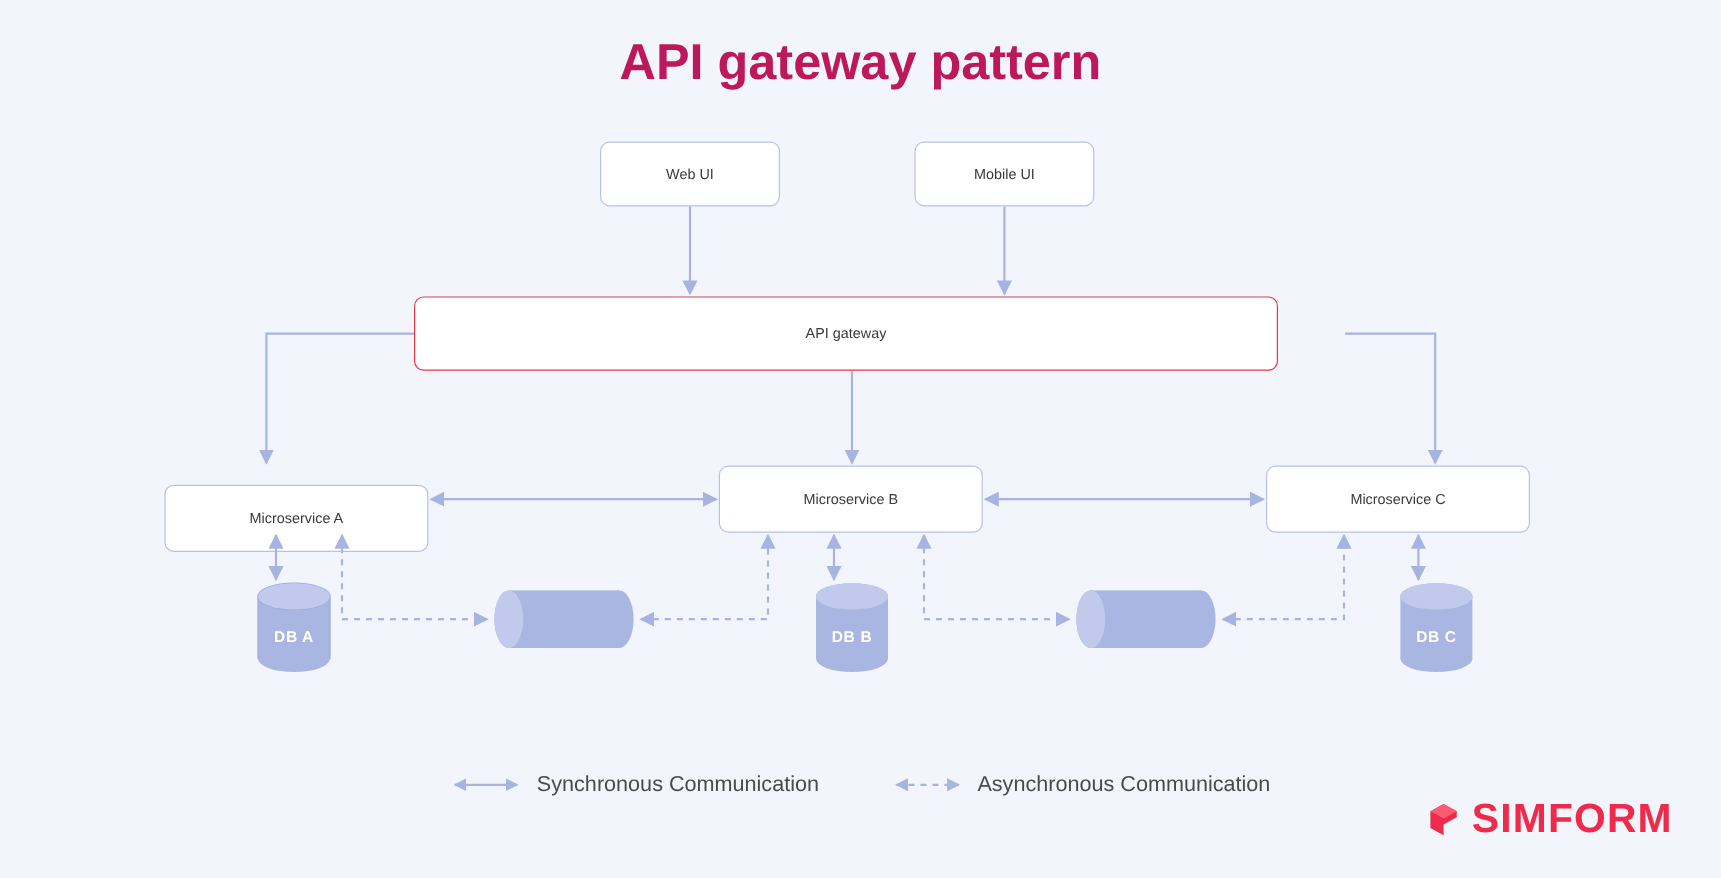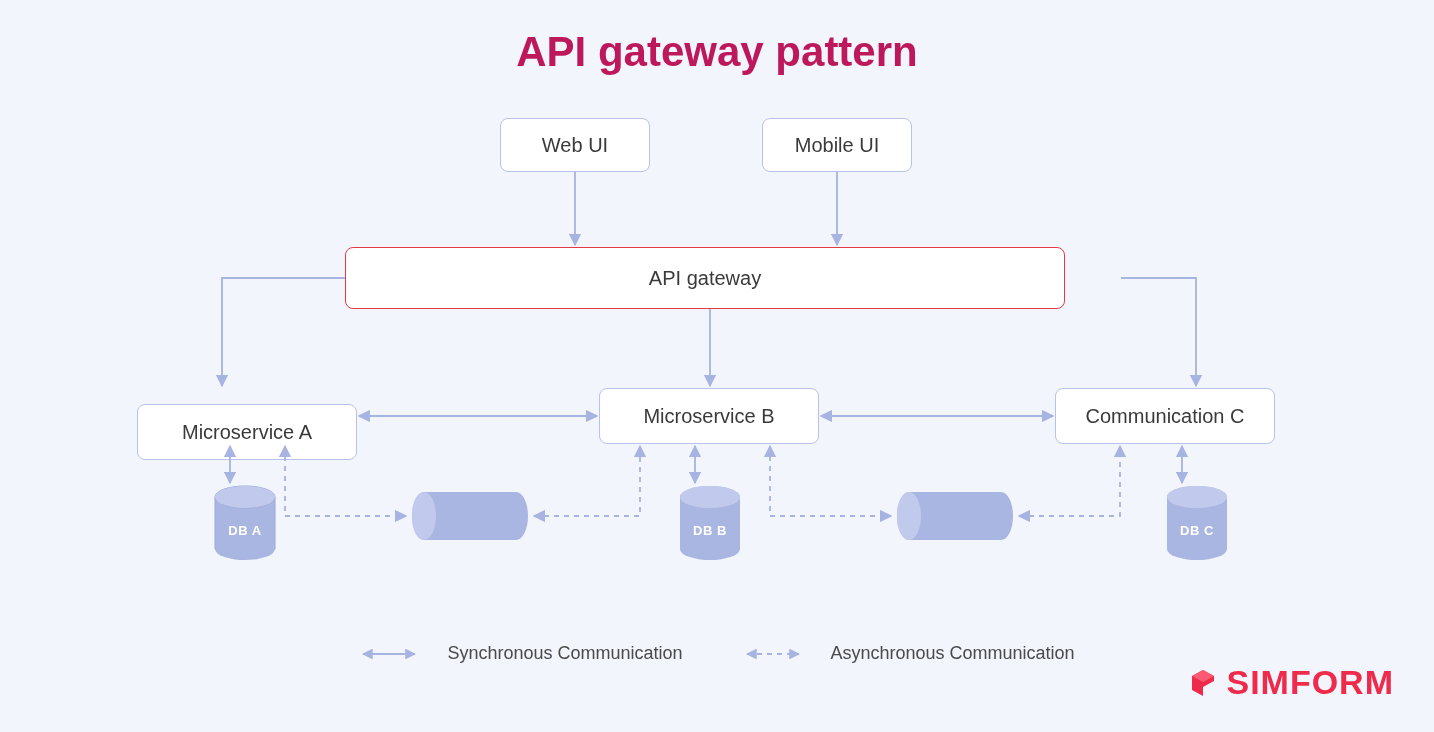--- a/index.html
+++ b/index.html
@@ -21,21 +21,21 @@
     color: #be185d;
   }
   .box {
     position: absolute;
     background: #fff;
     border: 1.5px solid #b8c2e8;
     border-radius: 8px;
     display: flex;
     align-items: center;
     justify-content: center;
-    font-size: 20px;
+    font-size: 12px;
     color: #3a3a3a;
   }
   .gateway {
     border-color: #e53946;
   }
   .db {
     position: absolute;
   }
   .db svg { display:block; }
   .db-label {
@@ -54,21 +54,21 @@
   .legend {
     position:absolute;
     bottom:68px;
     left:0; right:0;
     display:flex;
     justify-content:center;
     gap:60px;
     font-size:18px;
     color:#4a4a4a;
   }
-  .legend-item { display:flex; align-items:center; gap:28px; }
+  .legend-item { display:flex; align-items:center; gap:12px; }
   .logo {
     position:absolute;
     right:40px;
     bottom:30px;
     display:flex;
     align-items:center;
     gap:8px;
     color:#ee2b4a;
     font-weight:800;
     font-size:34px;
@@ -91,21 +91,21 @@
     <span>API gateway</span>
   </div>
 
 <div class="box" style="left:137px; top:404px; width:220px; height:56px;">
     <span>Microservice A</span>
   </div>
 <div class="box" style="left:599px; top:388px; width:220px; height:56px;">
     <span>Microservice B</span>
   </div>
 <div class="box" style="left:1055px; top:388px; width:220px; height:56px;">
-    <span>Communication C</span>
+    <span>Microservice C</span>
   </div>
 
 <div class="db" style="left:213px; top:485px; width:64px; height:76px;">
   <svg width="64" height="76" viewBox="0 0 64 76">
       <ellipse cx="32" cy="12" rx="30" ry="11" fill="#aab6e2"></ellipse>
       <rect x="2" y="12" width="60" height="52" fill="#aab6e2"></rect>
       <ellipse cx="32" cy="64" rx="30" ry="11" fill="#aab6e2"></ellipse>
       <ellipse cx="32" cy="12" rx="30" ry="11" fill="none" stroke="#9aa8da" stroke-width="1"></ellipse>
       <path d="M2 12 V64" stroke="#9aa8da" stroke-width="1"></path>
       <path d="M62 12 V64" stroke="#9aa8da" stroke-width="1"></path>

